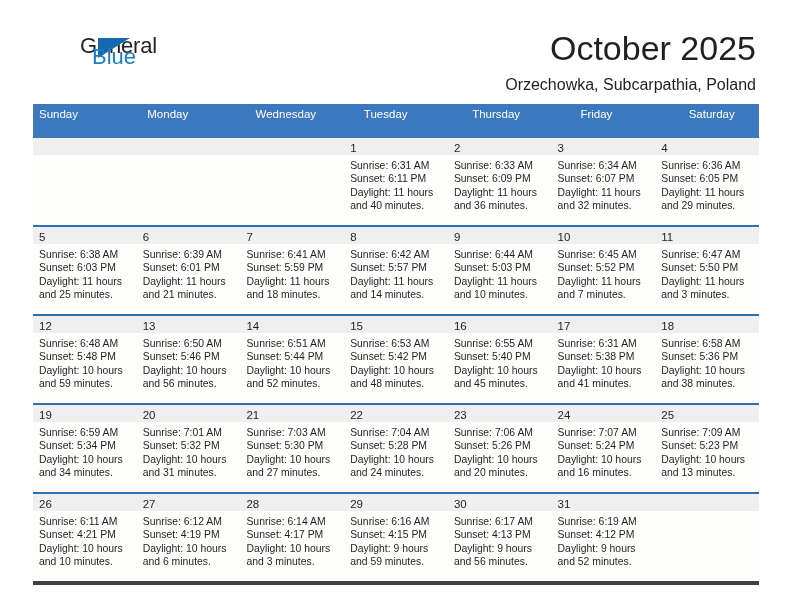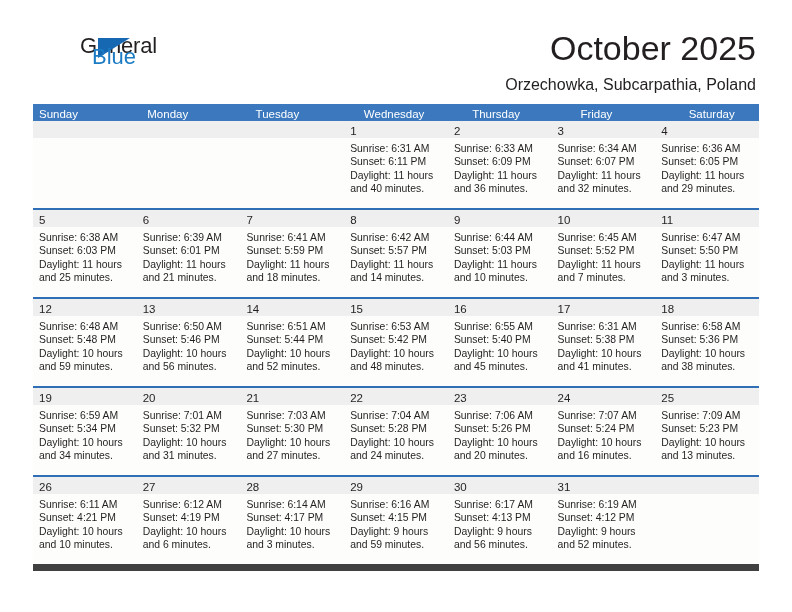--- a/index.html
+++ b/index.html
@@ -82,42 +82,42 @@
   
   .calendar {
     position: absolute;
     left: 33px;
     top: 104px;
     width: 726px;
   }
   .weekdays {
     display: flex;
     background: #3b78be;
-    height: 17px;
+    height: 34px;
     gap: 32px;
   }
   .weekday {
     flex: 1 1 0;
     color: #ffffff;
     font-size: 11.5px;
     line-height: 21px;
     padding-left: 6px;
     box-sizing: border-box;
     overflow: hidden;
     white-space: nowrap;
   }
 
   .week {
     display: flex;
     border-bottom: 2px solid #2f6fb5;
     height: 87px;
     background: #fdfdfc;
   }
   .week:last-child {
-    border-bottom: 7px solid #404040;
+    border-bottom: 4px solid #404040;
   }
   .cell {
     flex: 1 1 0;
     box-sizing: border-box;
     position: relative;
     background: #fdfdfc;
     overflow: hidden;
   }
   .cell .daynum-strip {
     background: #efefef;
@@ -155,22 +155,22 @@
     <span class="brand-blue">Blue</span>
   </div>
 
   <div class="title">October 2025</div>
   <div class="subtitle">Orzechowka, Subcarpathia, Poland</div>
 
   <div class="calendar">
     <div class="weekdays">
         <div class="weekday">Sunday</div>
         <div class="weekday">Monday</div>
+        <div class="weekday">Wednesday</div>
         <div class="weekday">Tuesday</div>
-        <div class="weekday">Wednesday</div>
         <div class="weekday">Thursday</div>
         <div class="weekday">Friday</div>
         <div class="weekday">Saturday</div>
       </div>
     <div id="weeks-host">
         <div class="week">
           <div class="cell empty">
             <div class="daynum-strip"><span class="daynum"></span></div>
             <div class="cell-body"></div>
           </div>

